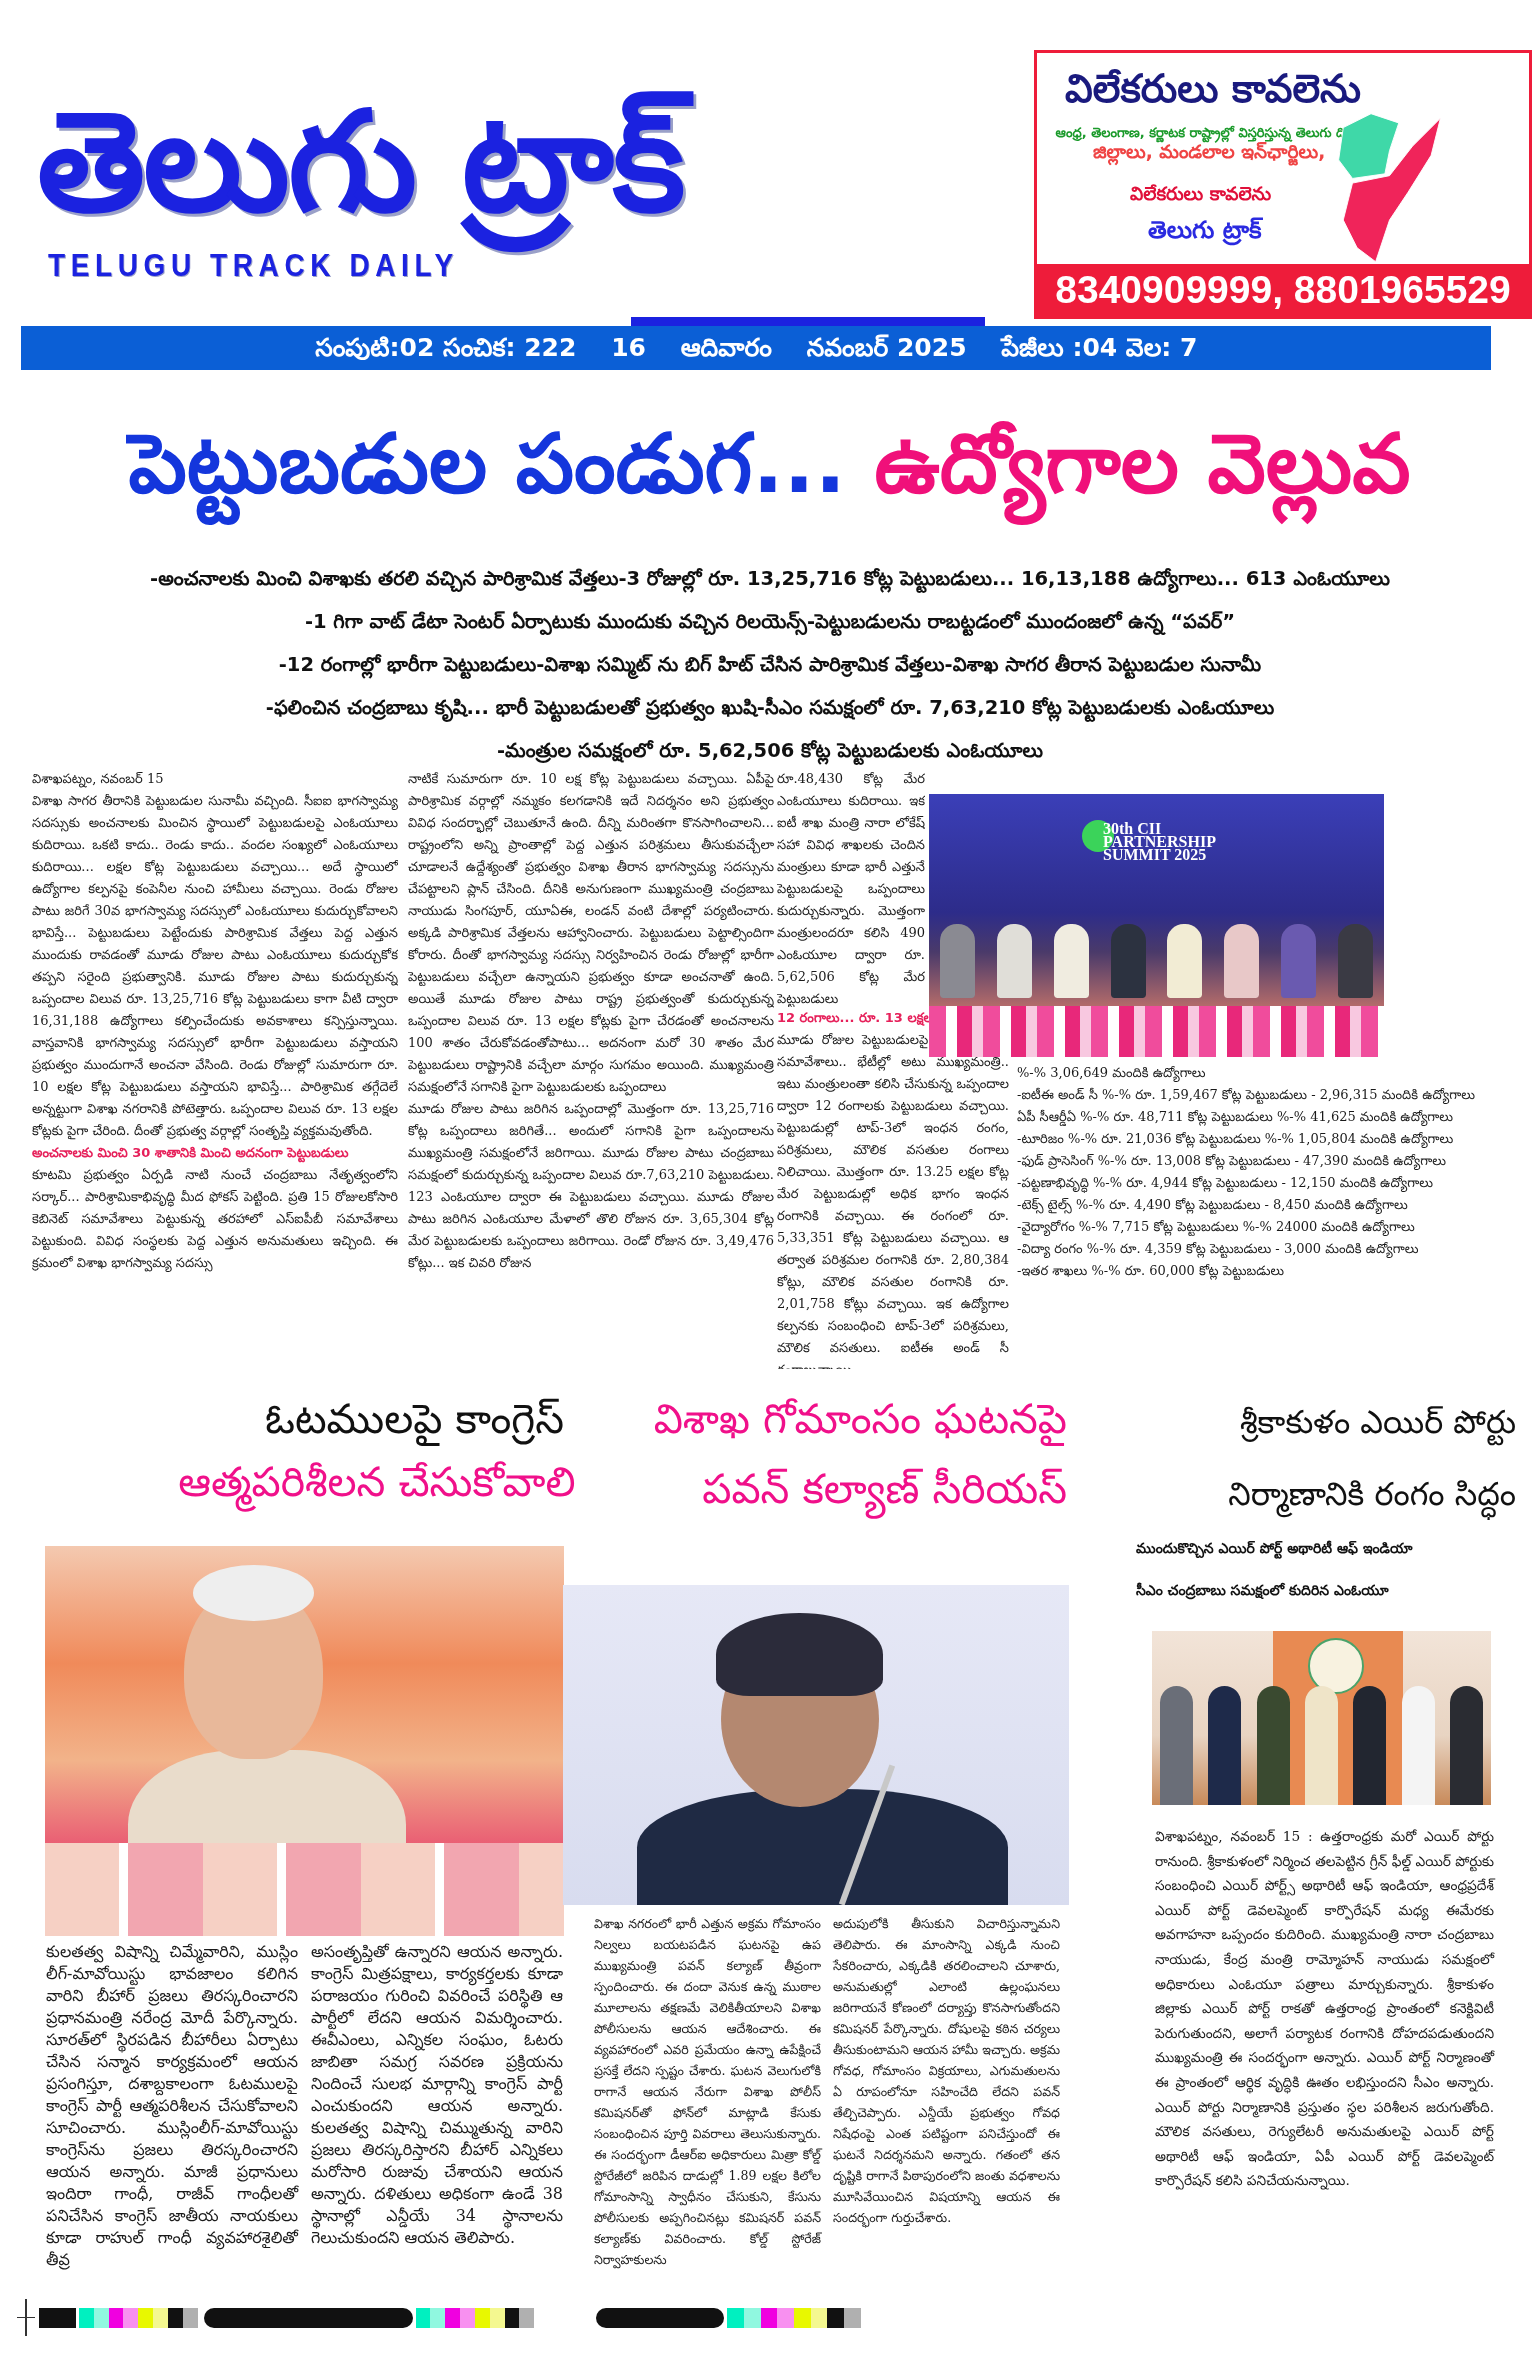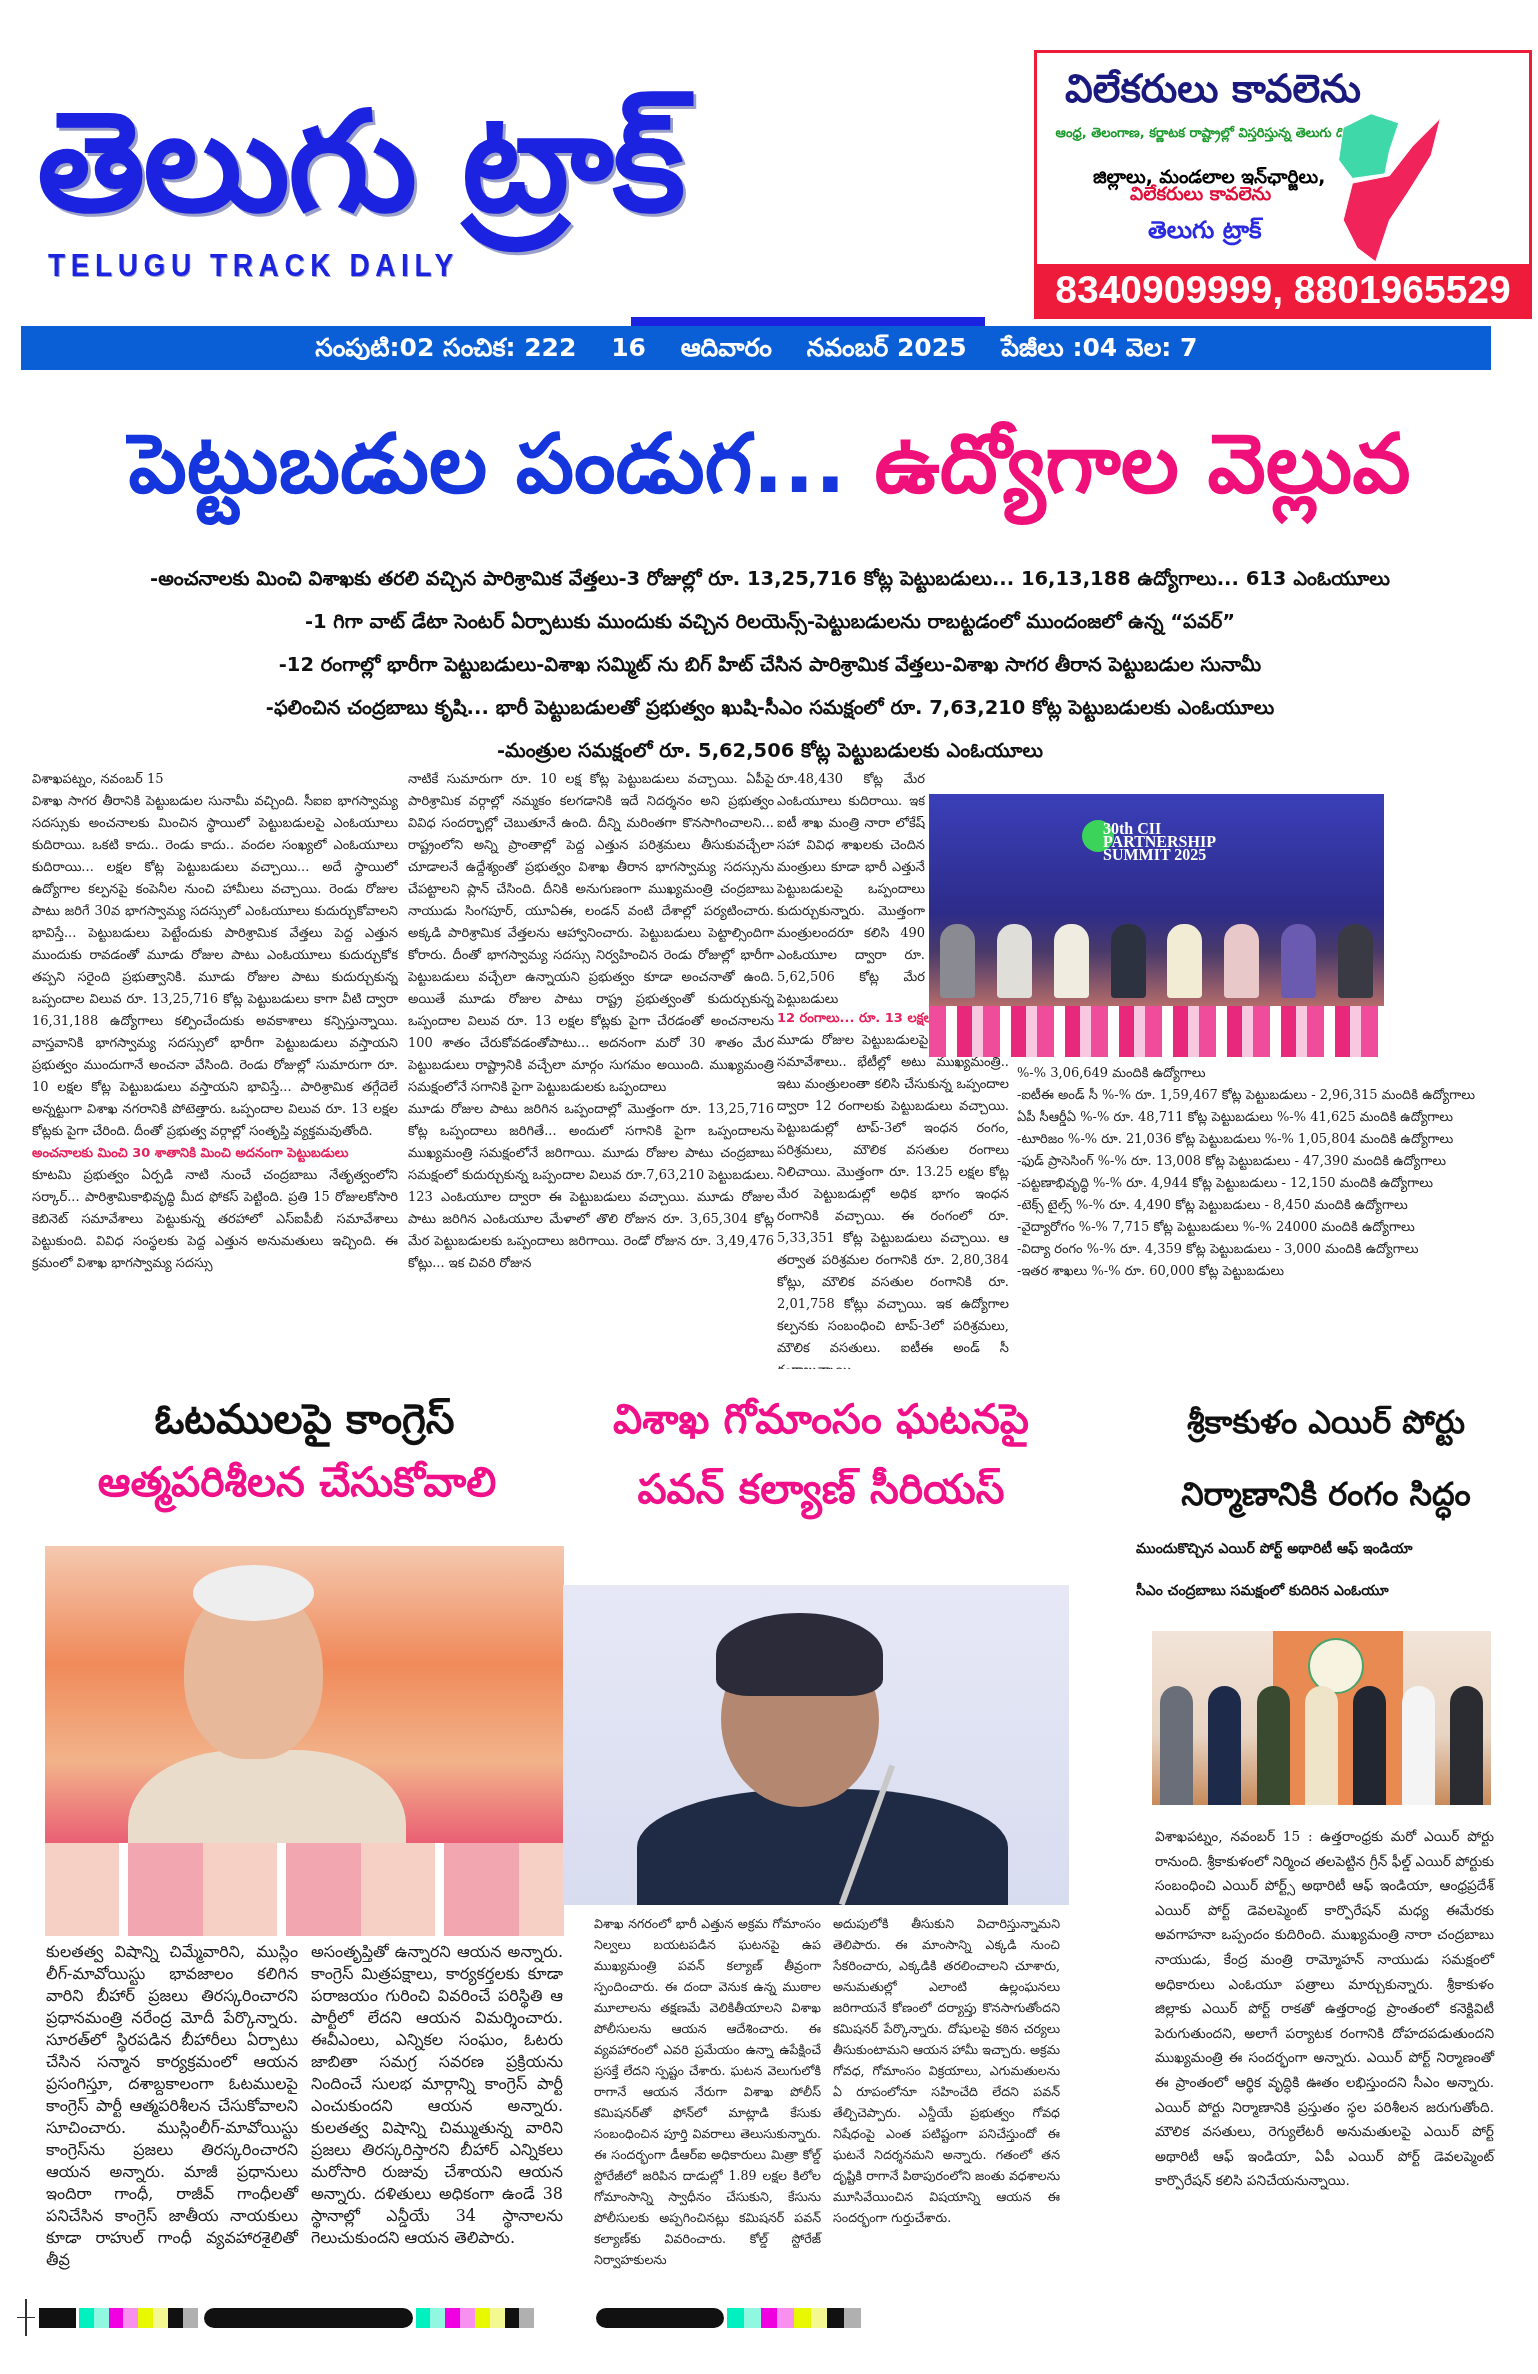--- a/index.html
+++ b/index.html
@@ -9,21 +9,21 @@
   
   .masthead { position: absolute; left: 0; top: 0; width: 1539px; height: 325px; }
   .logo { position: absolute; left: 37px; top: 74px; width: 909px; height: 223px; }
   .logo-main { position: absolute; left: 0; top: 0; font-family: "DejaVu Sans", sans-serif; font-weight: bold; font-size: 139px; line-height: 176px; color: #1b22e0; letter-spacing: -1.9px; text-shadow: 2.8px 2.8px 0 #9aa0c8; white-space: nowrap; }
   .logo-sub { position: absolute; left: 11px; top: 176px; font-family: "Liberation Sans", sans-serif; font-weight: bold; font-size: 28px; letter-spacing: 5.6px; color: #1b22e0; text-shadow: 0.9px 0.9px 0 #9aa0c8; transform: scaleY(1.15); }
   .logo-tag { position: absolute; left: 594px; top: 243px; width: 354px; height: 46px; background: #1b22e0; color: #fff; font-size: 24px; font-weight: bold; text-align: right; padding-right: 37px; line-height: 46px; border-radius: 0 0 0 37px; }
 
   .ad { position: absolute; left: 1034px; top: 50px; width: 498px; height: 269px; border: 3.7px solid #ee1c3a; background: #fff; }
   .ad-title { position: absolute; left: 28px; top: 13px; font-size: 39px; font-weight: bold; color: #1a1a7e; white-space: nowrap; }
   .ad-line1 { position: absolute; left: 18.6px; top: 72px; font-size: 13px; font-weight: bold; color: #1a9a2a; white-space: nowrap; }
-  .ad-line2 { position: absolute; left: 56px; top: 113px; font-size: 18.6px; font-weight: bold; color: #000000; white-space: nowrap; }
+  .ad-line2 { position: absolute; left: 56px; top: 88px; font-size: 18.6px; font-weight: bold; color: #ef4444; white-space: nowrap; }
   .ad-line3 { position: absolute; left: 93px; top: 130px; font-size: 18.6px; font-weight: bold; color: #e0103a; white-space: nowrap; }
   .ad-brand { position: absolute; left: 111px; top: 163px; font-size: 24px; font-weight: bold; color: #2a2ae0; white-space: nowrap; }
   .ad-map { position: absolute; left: 297px; top: 56px; width: 111px; height: 162px; }
   .ad-phone { position: absolute; left: 0; bottom: 0; width: 100%; height: 52px; background: #ee1c3a; color: #fff; font-family: "Liberation Sans", sans-serif; font-size: 39px; font-weight: bold; text-align: center; line-height: 52px; white-space: nowrap; }
 
   .dateline { position: absolute; left: 21.3px; top: 326px; width: 1470px; height: 44px; background: #0b5fd6; color: #fff; font-size: 25px; font-weight: bold; line-height: 44px; text-align: center; white-space: nowrap; }
   .dateline span { margin: 12px 13px; }
 
   
   .headline { position: absolute; left: 0; top: 408px; width: 1539px; text-align: center; font-size: 82px; font-weight: bold; line-height: 111px; white-space: nowrap; }
@@ -38,21 +38,21 @@
   .col p { margin: 0; }
   .subhead-red { color: #e6205a; font-weight: bold; font-family: "DejaVu Sans", sans-serif; }
   .photo-summit { position: absolute; left: 929px; top: 794px; width: 455px; height: 263px; background: linear-gradient(180deg, #3b3fb8 0%, #2d2c8a 45%, #4a3a6a 60%, #b06a6a 80%, #e89ab8 100%); overflow: hidden; }
   .summit-logo { position: absolute; left: 174px; top: 28px; color: #fff; font-family: Liberation Serif, serif; font-weight: bold; font-size: 16px; line-height: 13px; }
   .summit-star { position: absolute; left: 153px; top: 26px; width: 32px; height: 32px; border-radius: 50%; background: #3bd35a; }
   .people { position: absolute; left: 0; top: 111px; width: 100%; height: 93px; display: flex; justify-content: space-around; align-items: flex-end; }
   .person { width: 35px; height: 74px; background: #d7d2c8; border-radius: 16.7px 16.7px 3.7px 3.7px; }
   .flowers { position: absolute; left: 0; bottom: 0; width: 100%; height: 51px; background: repeating-linear-gradient(90deg, #f04c9c 0 16.7px, #ffffff 16.7px 28px, #e8287a 28px 43px, #f8c8e0 43px 54px); }
 
   
-  .sub-hl { position: absolute; font-size: 41px; font-weight: bold; line-height: 56px; white-space: nowrap; text-align: center; }
+  .sub-hl { position: absolute; font-size: 41px; font-weight: normal; line-height: 56px; white-space: nowrap; text-align: right; }
   .black { color: #111; }
   .pink { color: #f0108a; }
 
   .photo { position: absolute; overflow: hidden; }
   .photo-modi { left: 45px; top: 1546px; width: 519px; height: 390px; background: linear-gradient(180deg, #f4c9b0 0%, #f08a5a 30%, #f2b38a 55%, #e85070 80%, #f4c4c4 100%); }
   .modi-face { position: absolute; left: 139px; top: 37px; width: 139px; height: 176px; border-radius: 50% 50% 45% 45%; background: #e8b89a; }
   .modi-hair { position: absolute; left: 148px; top: 18.6px; width: 121px; height: 56px; border-radius: 50%; background: #eeeeee; }
   .modi-body { position: absolute; left: 83px; top: 204px; width: 278px; height: 186px; border-radius: 40% 40% 0 0; background: #e9dccb; }
   .modi-podium { position: absolute; left: 0; top: 297px; width: 100%; height: 93px; background: repeating-linear-gradient(90deg, #f6d0c4 0 74px, #ffffff 74px 83px, #f2a6b0 83px 158px); }
 

